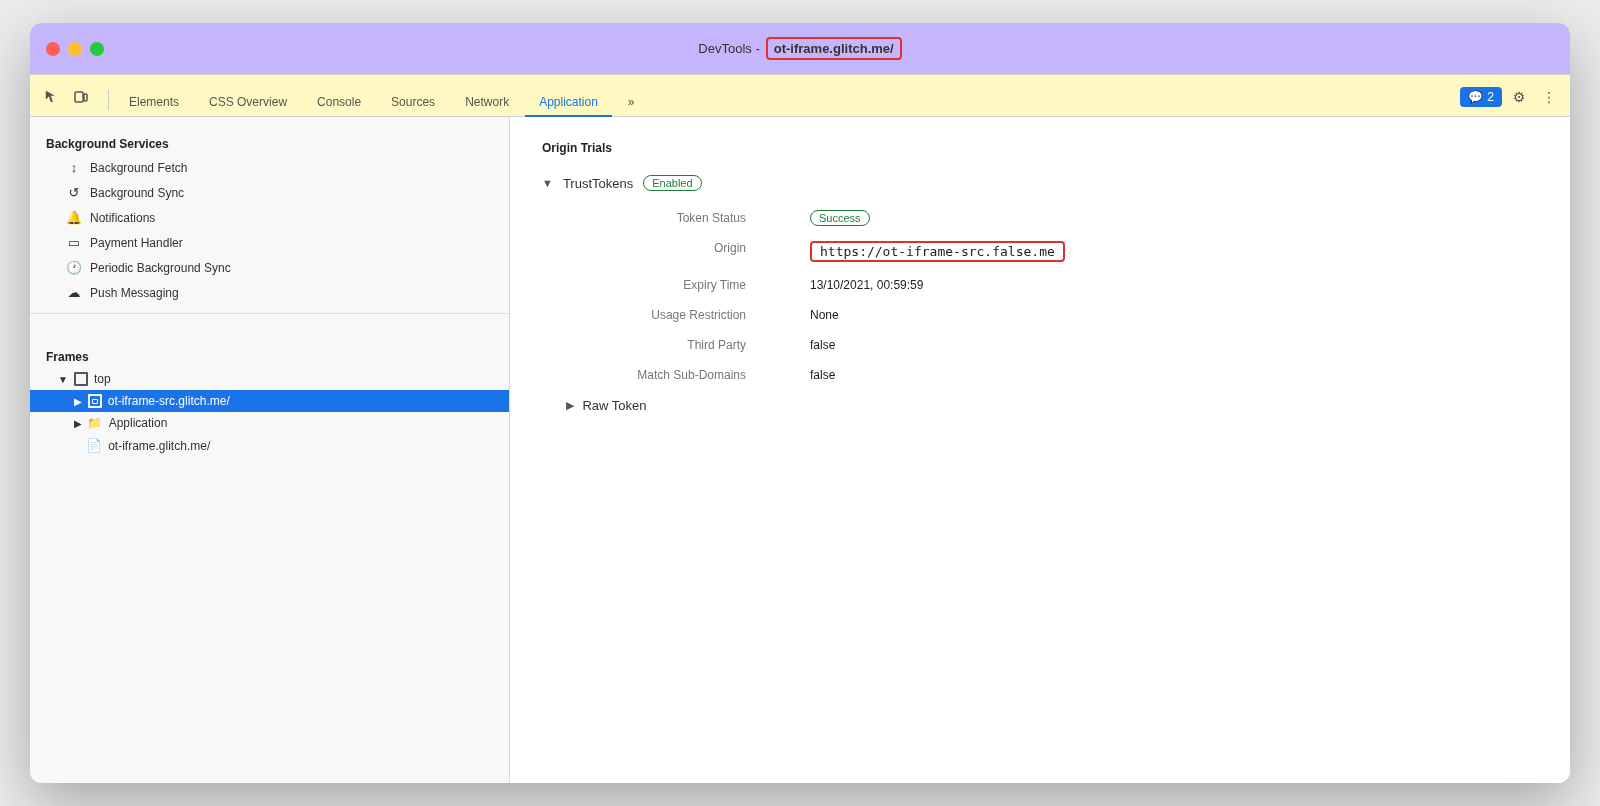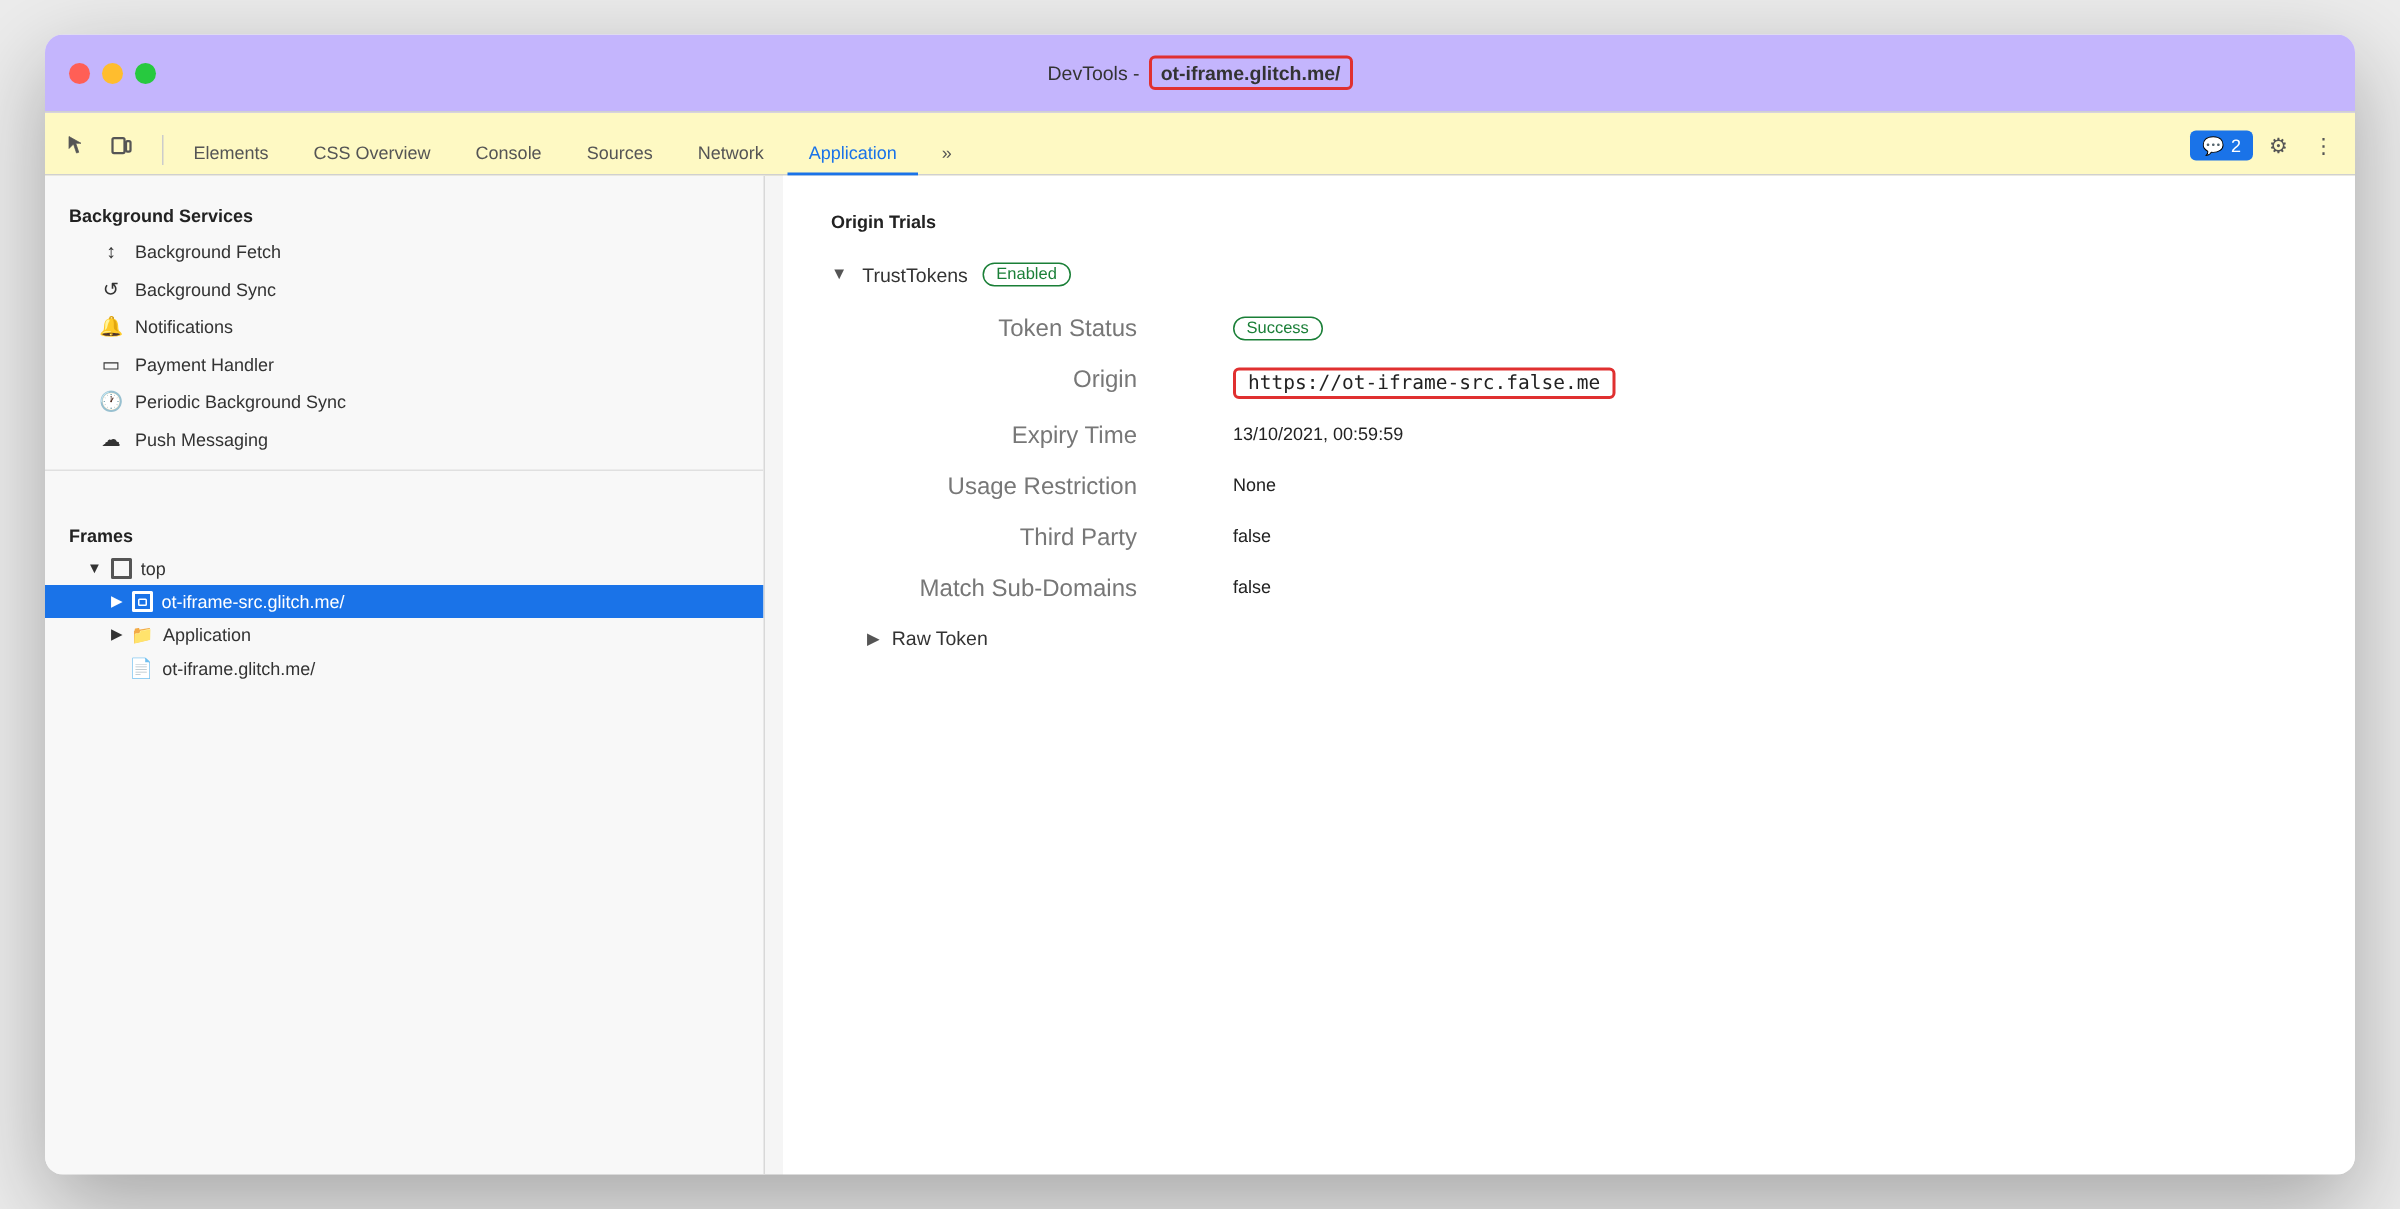--- a/index.html
+++ b/index.html
@@ -128,21 +128,20 @@
       display: flex;
       align-items: center;
       gap: 4px;
       cursor: pointer;
     }
     
     .main {
       display: flex;
       flex: 1;
       overflow: hidden;
-      gap: 12px;
     }
     
     .sidebar {
       width: 480px;
       background: #f8f8f8;
       border-right: 1px solid #d8d8d8;
       overflow-y: auto;
       flex-shrink: 0;
       padding: 12px 0;
     }
@@ -238,21 +237,21 @@
     .detail-row {
       display: flex;
       align-items: flex-start;
       margin-bottom: 16px;
       padding-left: 24px;
     }
     .detail-label {
       width: 200px;
       text-align: right;
       color: #777;
-      font-size: 16px;
+      font-size: 12px;
       padding-right: 20px;
       flex-shrink: 0;
     }
     .detail-value {
       font-size: 12px;
       color: #222;
       margin-left: 44px;
     }
     .detail-value.url-box {
       border: 2px solid #e03030;

